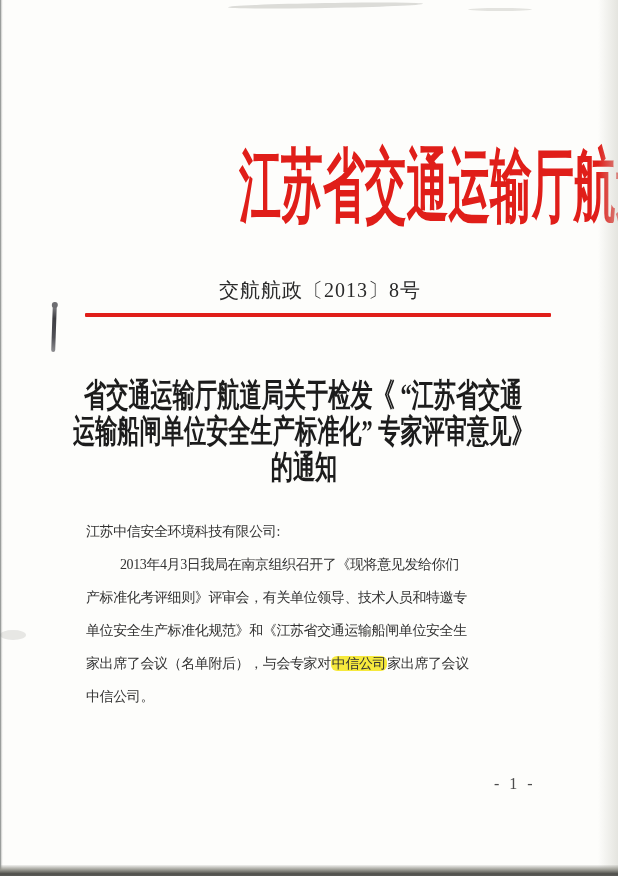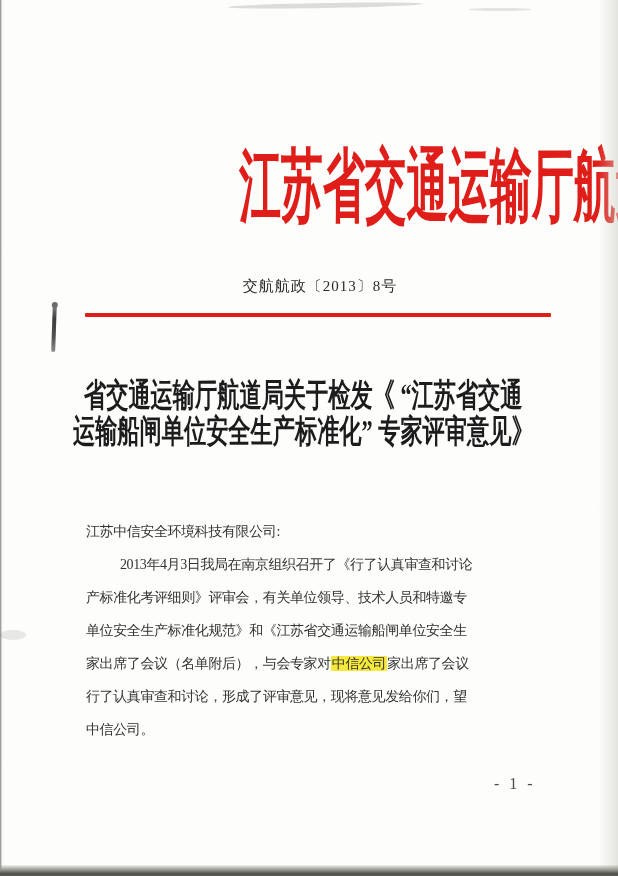--- a/index.html
+++ b/index.html
@@ -14,21 +14,21 @@
     line-height:1;white-space:nowrap;
   }
   .masthead .stretch{
     display:inline-block;position:relative;left:17px;
     font-size:76px;font-weight:700;color:var(--red,#e01e19);
     transform:scale(0.55,1.05);transform-origin:50% 0;
     letter-spacing:0px;
   }
   .doc-number{
     position:absolute;top:277px;left:0;right:0;text-align:center;
-    font-size:15px;color:#2a2a2a;letter-spacing:1px;white-space:nowrap;
+    font-size:20px;color:#2a2a2a;letter-spacing:1px;white-space:nowrap;
   }
   .doc-number span{position:relative;left:11px;}
   .red-line{
     position:absolute;top:313px;left:85px;width:466px;height:4px;
     background:var(--red,#e01e19);border-radius:1px;
   }
   
   .staple{
     position:absolute;left:52px;top:304px;width:4px;height:48px;
     background:linear-gradient(to bottom,#8a8a8e,#3d3d42 30%,#515156 70%,#8f8f92);
@@ -52,21 +52,21 @@
   }
   
   .body-text{
     position:absolute;top:515px;left:86px;width:476px;
     font-size:14px;letter-spacing:-0.4px;color:#333;
   }
   .body-text .bline{height:33px;line-height:33px;white-space:nowrap;}
   .body-text .indent{padding-left:34px;}
   .hl{
     background:var(--highlight,#f6e93c);
-    padding:0 1px;border-radius:1px;
+    padding:0 1px;border-radius:6px;
   }
   .page-number{
     position:absolute;left:494px;top:775px;
     font-size:16px;color:#4c4c4c;letter-spacing:3px;white-space:nowrap;
   }
   
   .edge-left{
     position:absolute;left:0;top:0;width:3px;height:100%;
     background:linear-gradient(to right,rgba(92,98,96,.8),rgba(180,180,178,.25) 60%,transparent);
   }
@@ -110,31 +110,33 @@
   <div class="staple"></div>
   <div class="red-line"></div>
 
   <div class="notice-title">
     <div class="line">
       <span>省交通运输厅航道局关于检发《 “江苏省交通</span>
     </div>
     <div class="line">
       <span>运输船闸单位安全生产标准化” 专家评审意见》</span>
     </div>
+    <div class="line">
+      <span>的通知</span>
+    </div>
   </div>
 
   <div class="body-text">
     <div class="bline">江苏中信安全环境科技有限公司:</div>
-    <div class="bline indent">2013年4月3日我局在南京组织召开了《行了认真审查和讨论</div>
+    <div class="bline indent">2013年4月3日我局在南京组织召开了《现将意见发给你们</div>
     <div class="bline">产标准化考评细则》评审会，有关单位领导、技术人员和特邀专</div>
     <div class="bline">单位安全生产标准化规范》和《江苏省交通运输船闸单位安全生</div>
     <div class="bline">
       <span>家出席了会议（名单附后），与会专家对</span><span class="hl">中信公司</span><span>家出席了会议</span>
     </div>
-    <div class="bline">行了认真审查和讨论，形成了评审意见，现将意见发给你们，望</div>
     <div class="bline">中信公司。</div>
   </div>
 
   <div class="page-number">- 1 -</div>
 
   <div class="smudge-mid"></div>
   <div class="edge-left"></div>
   <div class="edge-right"></div>
   <div class="edge-bottom"></div>
 

